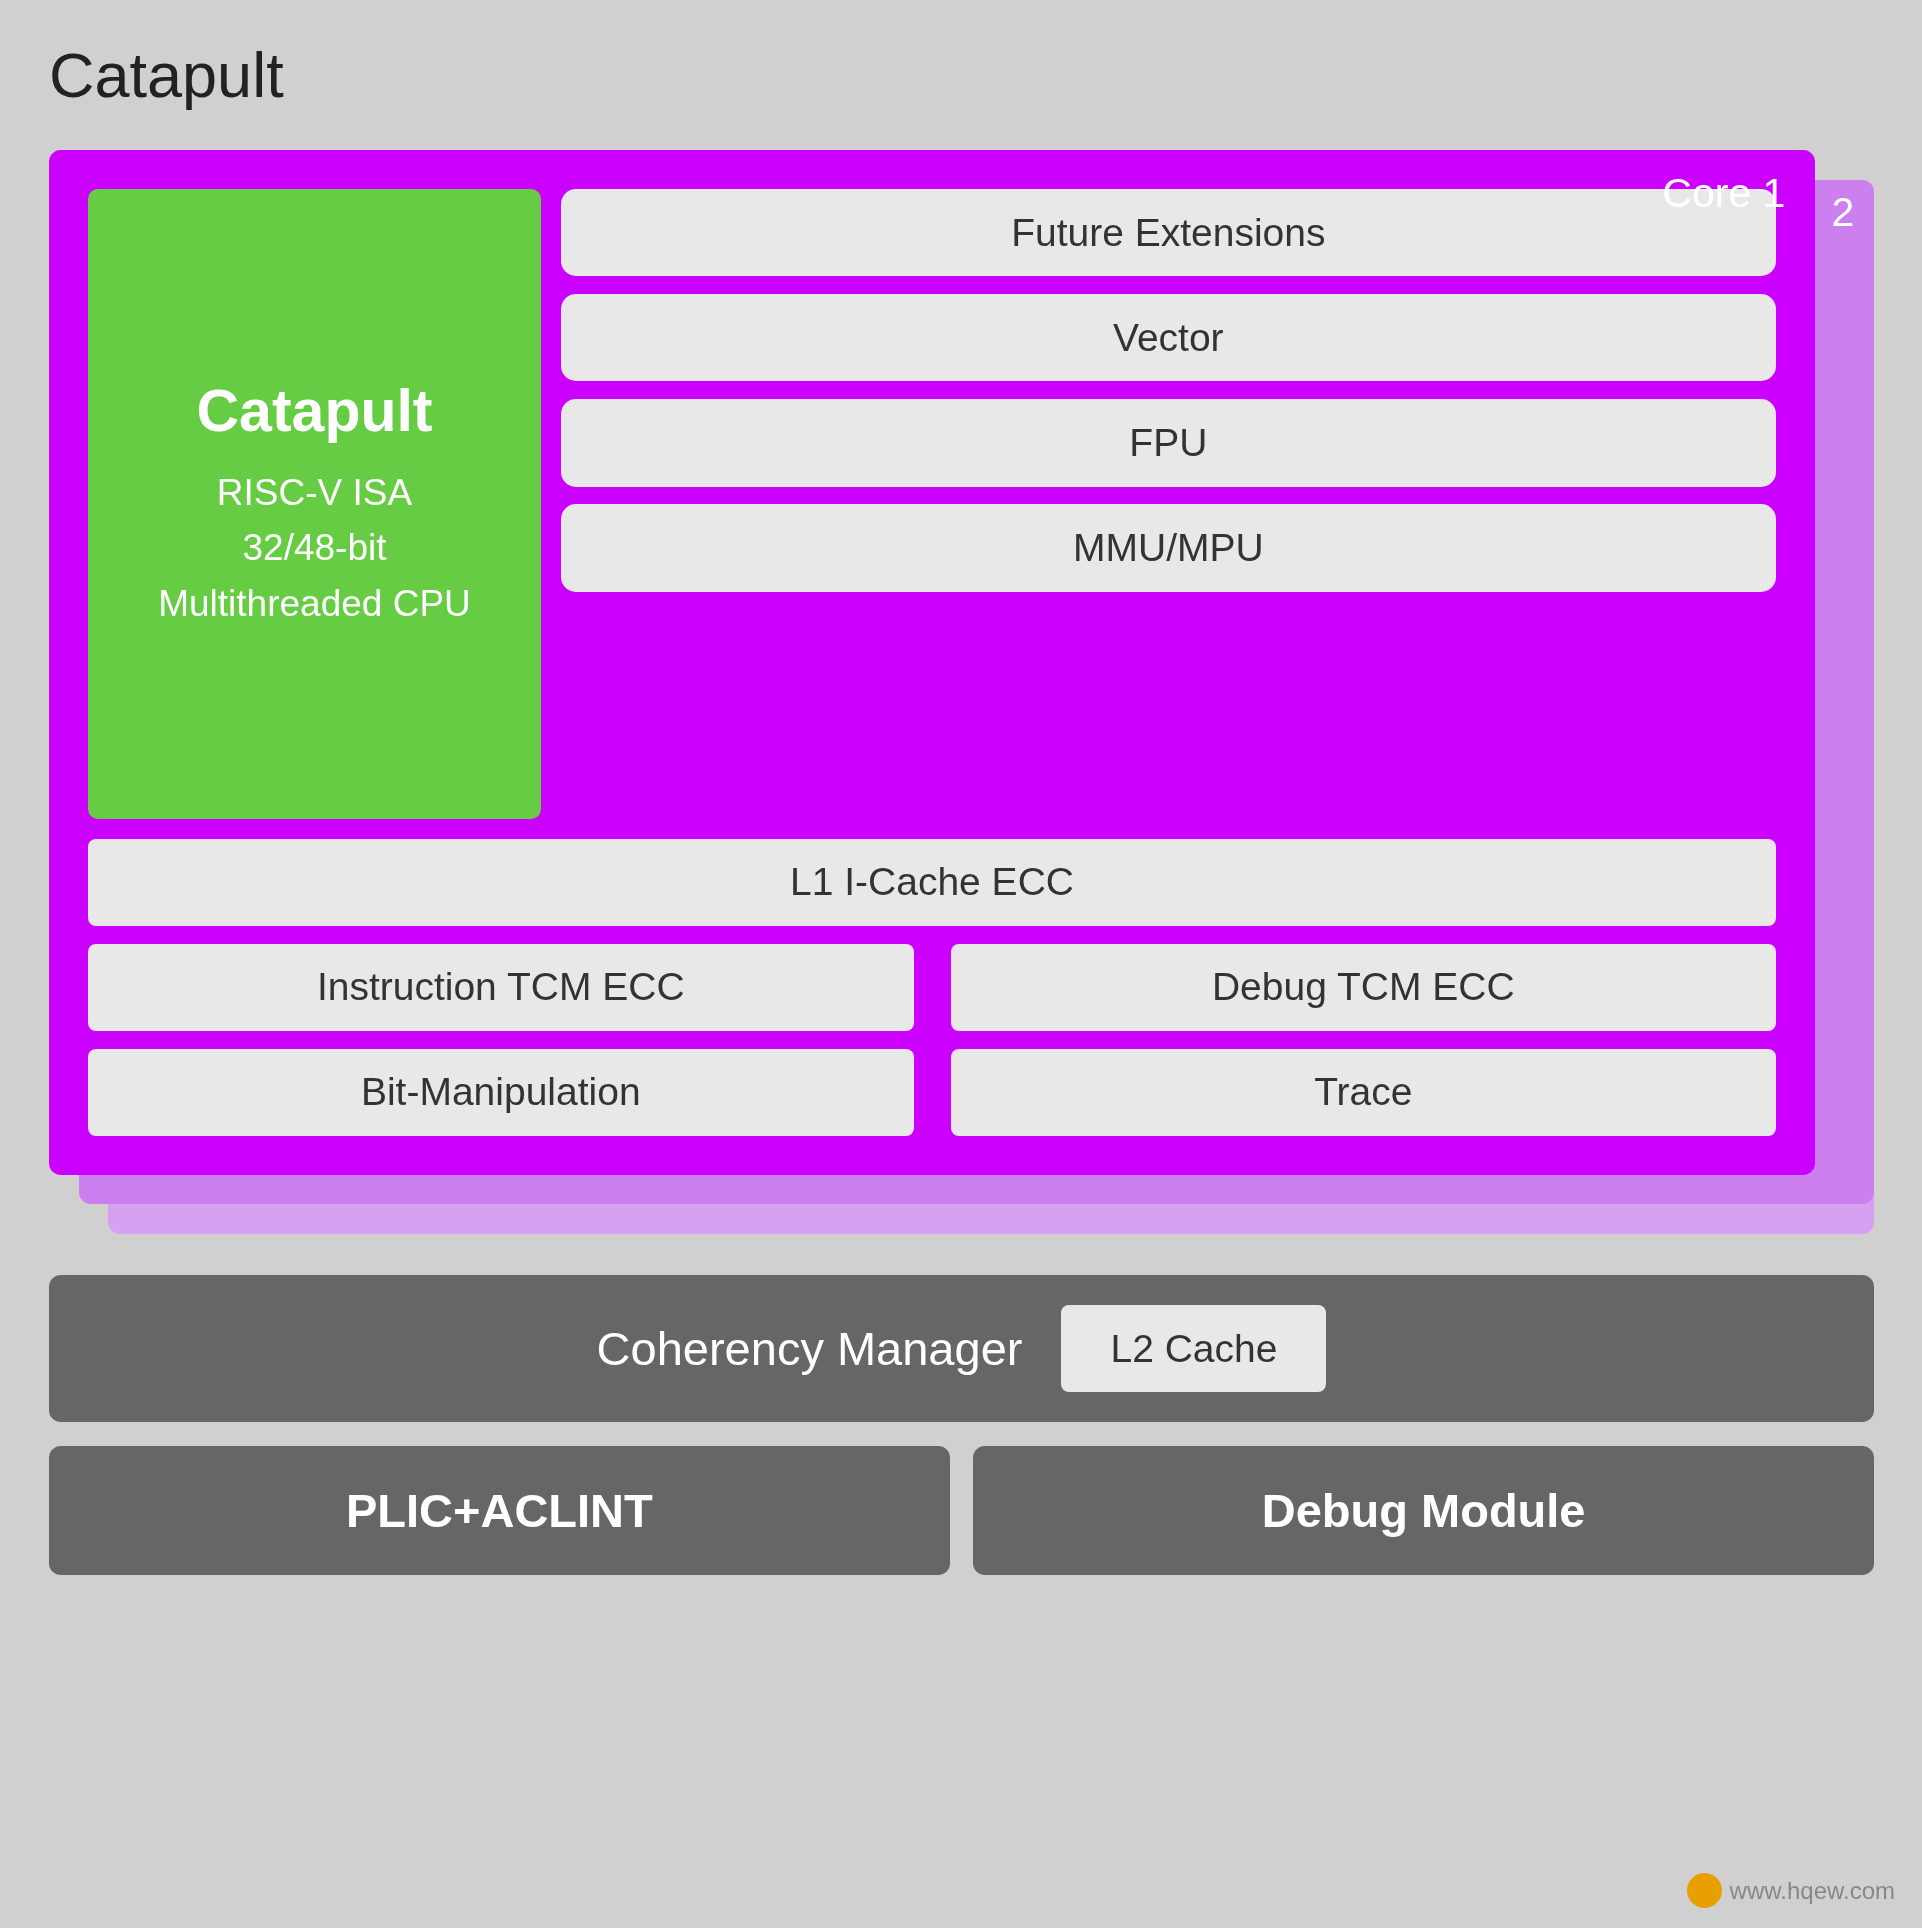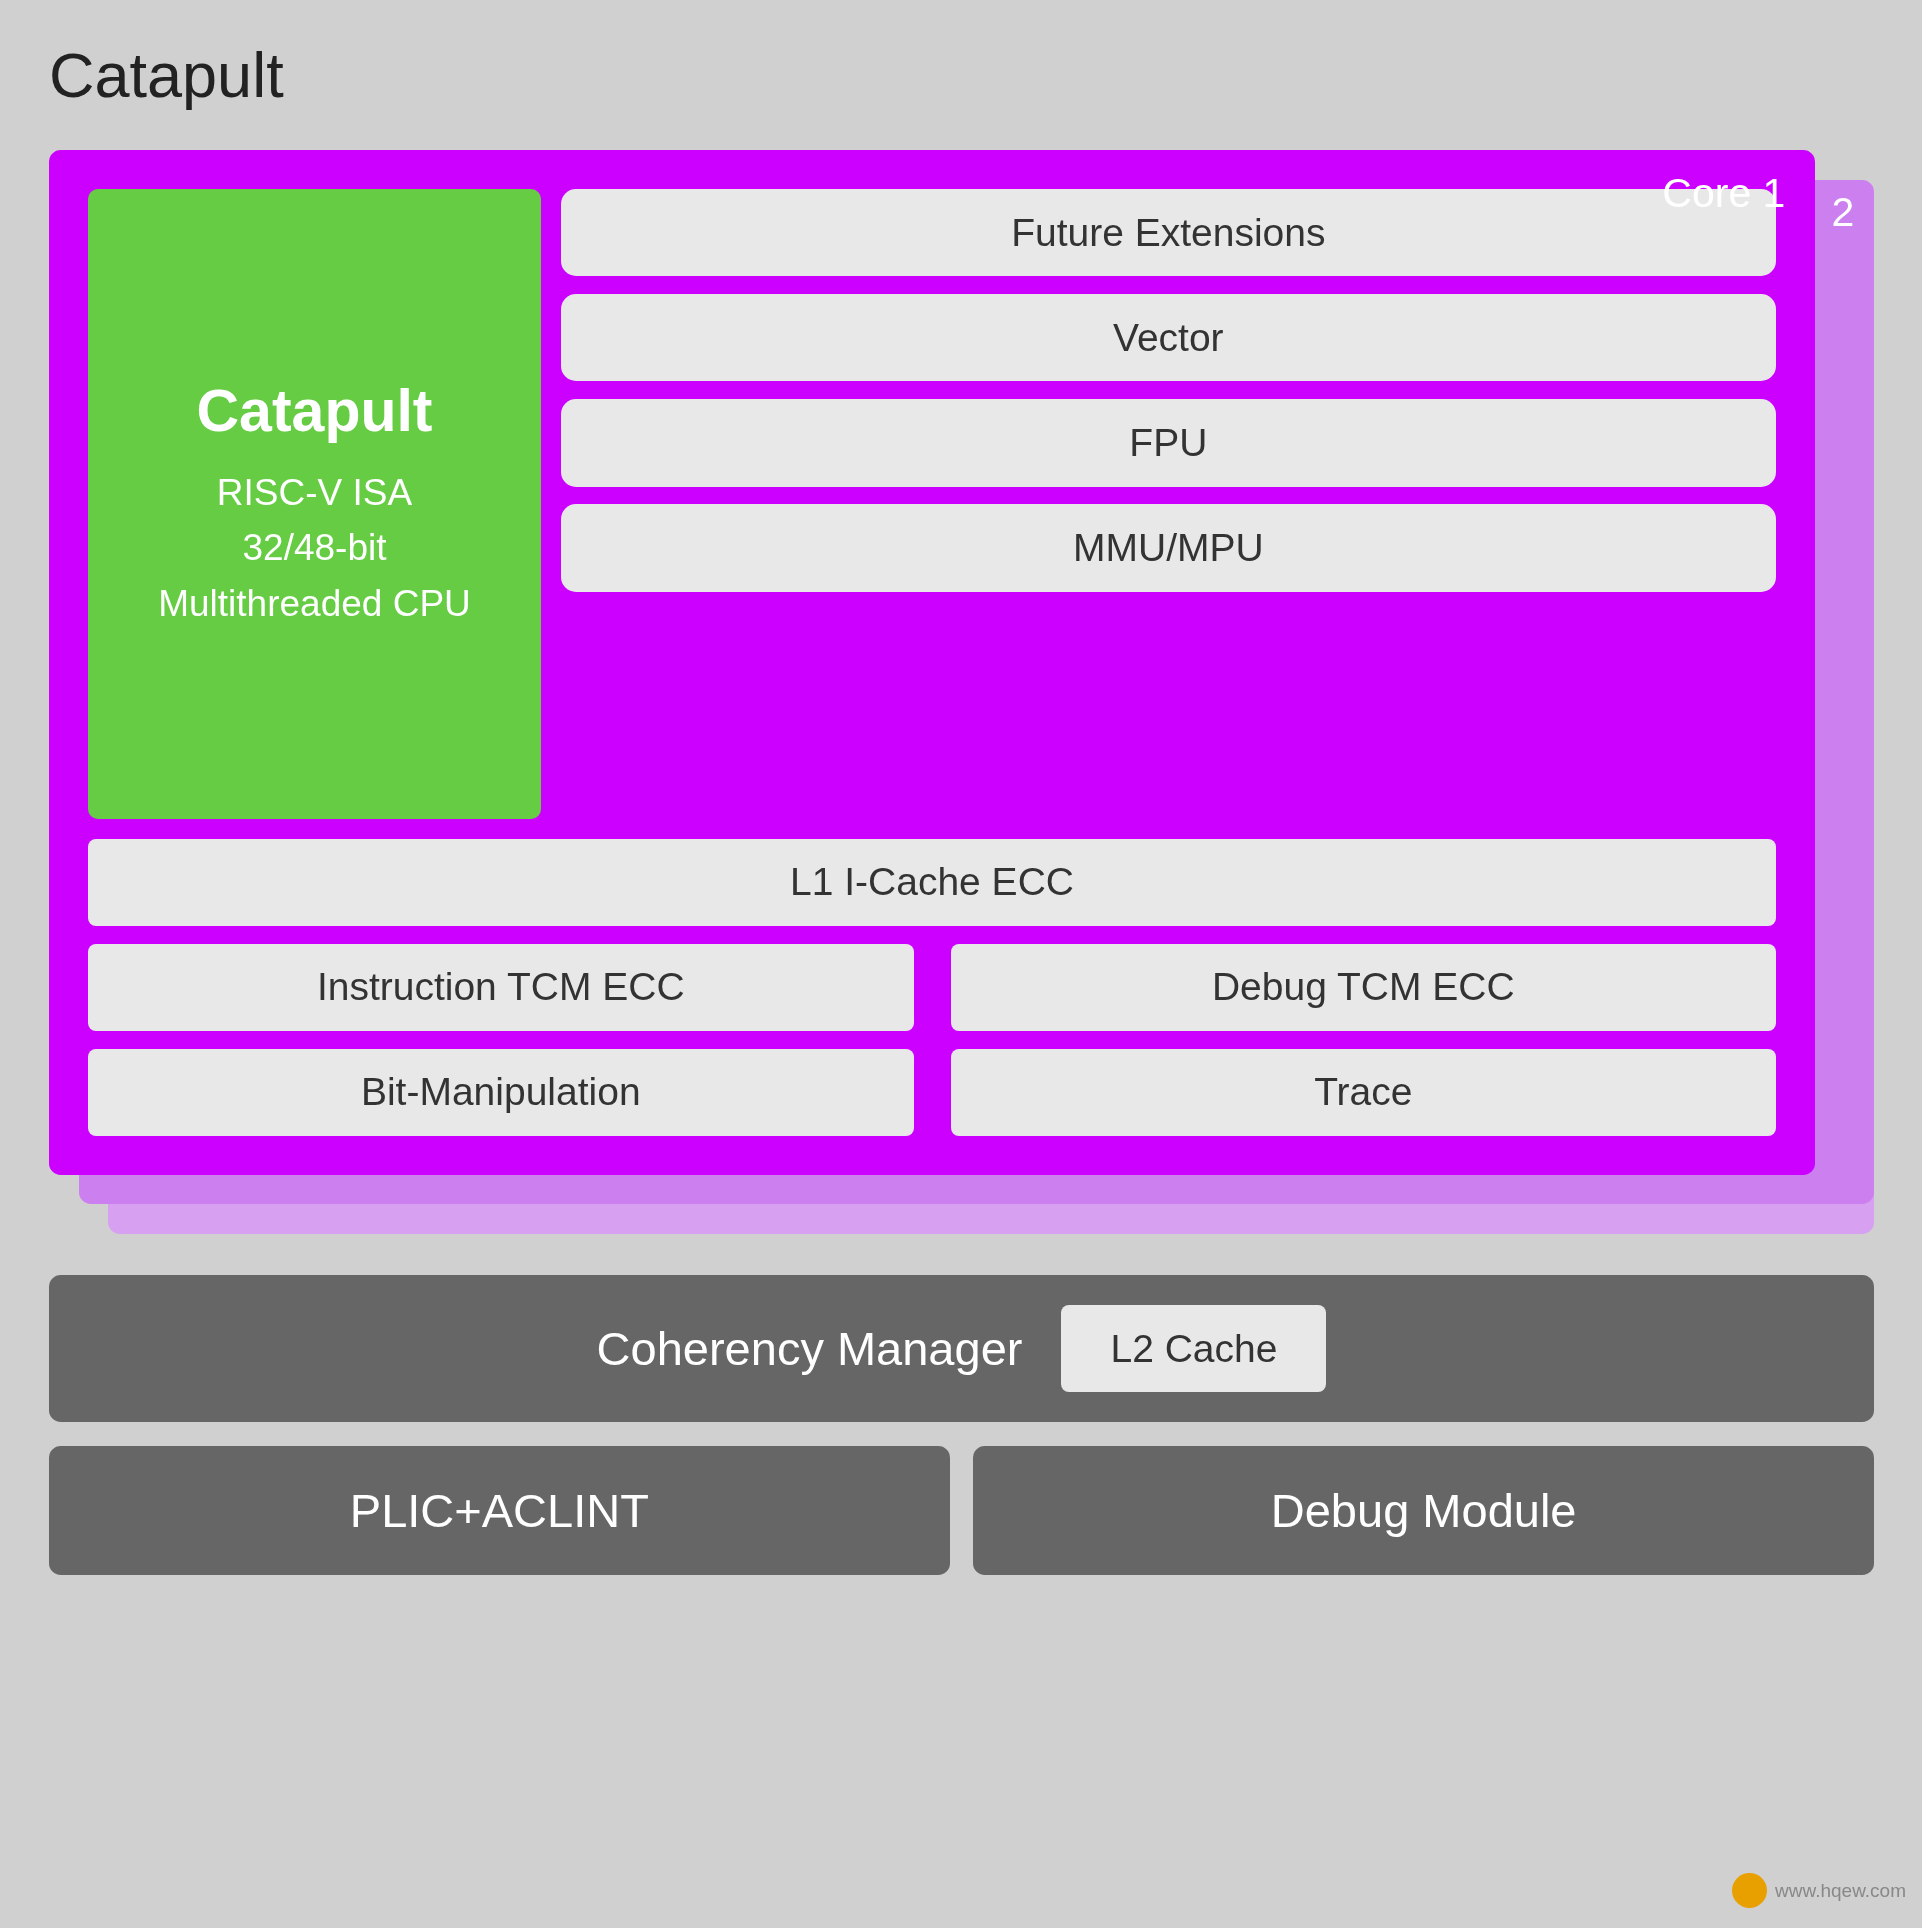--- a/index.html
+++ b/index.html
@@ -208,29 +208,29 @@
     }
 
     .module-box {
       flex: 1;
       background: #666666;
       border-radius: 11.8px;
       padding: 37px 39px;
       text-align: center;
       font-size: 47px;
       color: white;
-      font-weight: 400;
+      font-weight: 700;
     }
 
     
     .watermark {
       position: fixed;
       bottom: 19.7px;
-      right: 16px;
-      font-size: 19px;
+      right: 27px;
+      font-size: 24px;
       color: #888;
       display: flex;
       align-items: center;
       gap: 7.9px;
     }
     .watermark-icon {
       width: 35px;
       height: 35px;
       background: #e8a000;
       border-radius: 50%;

